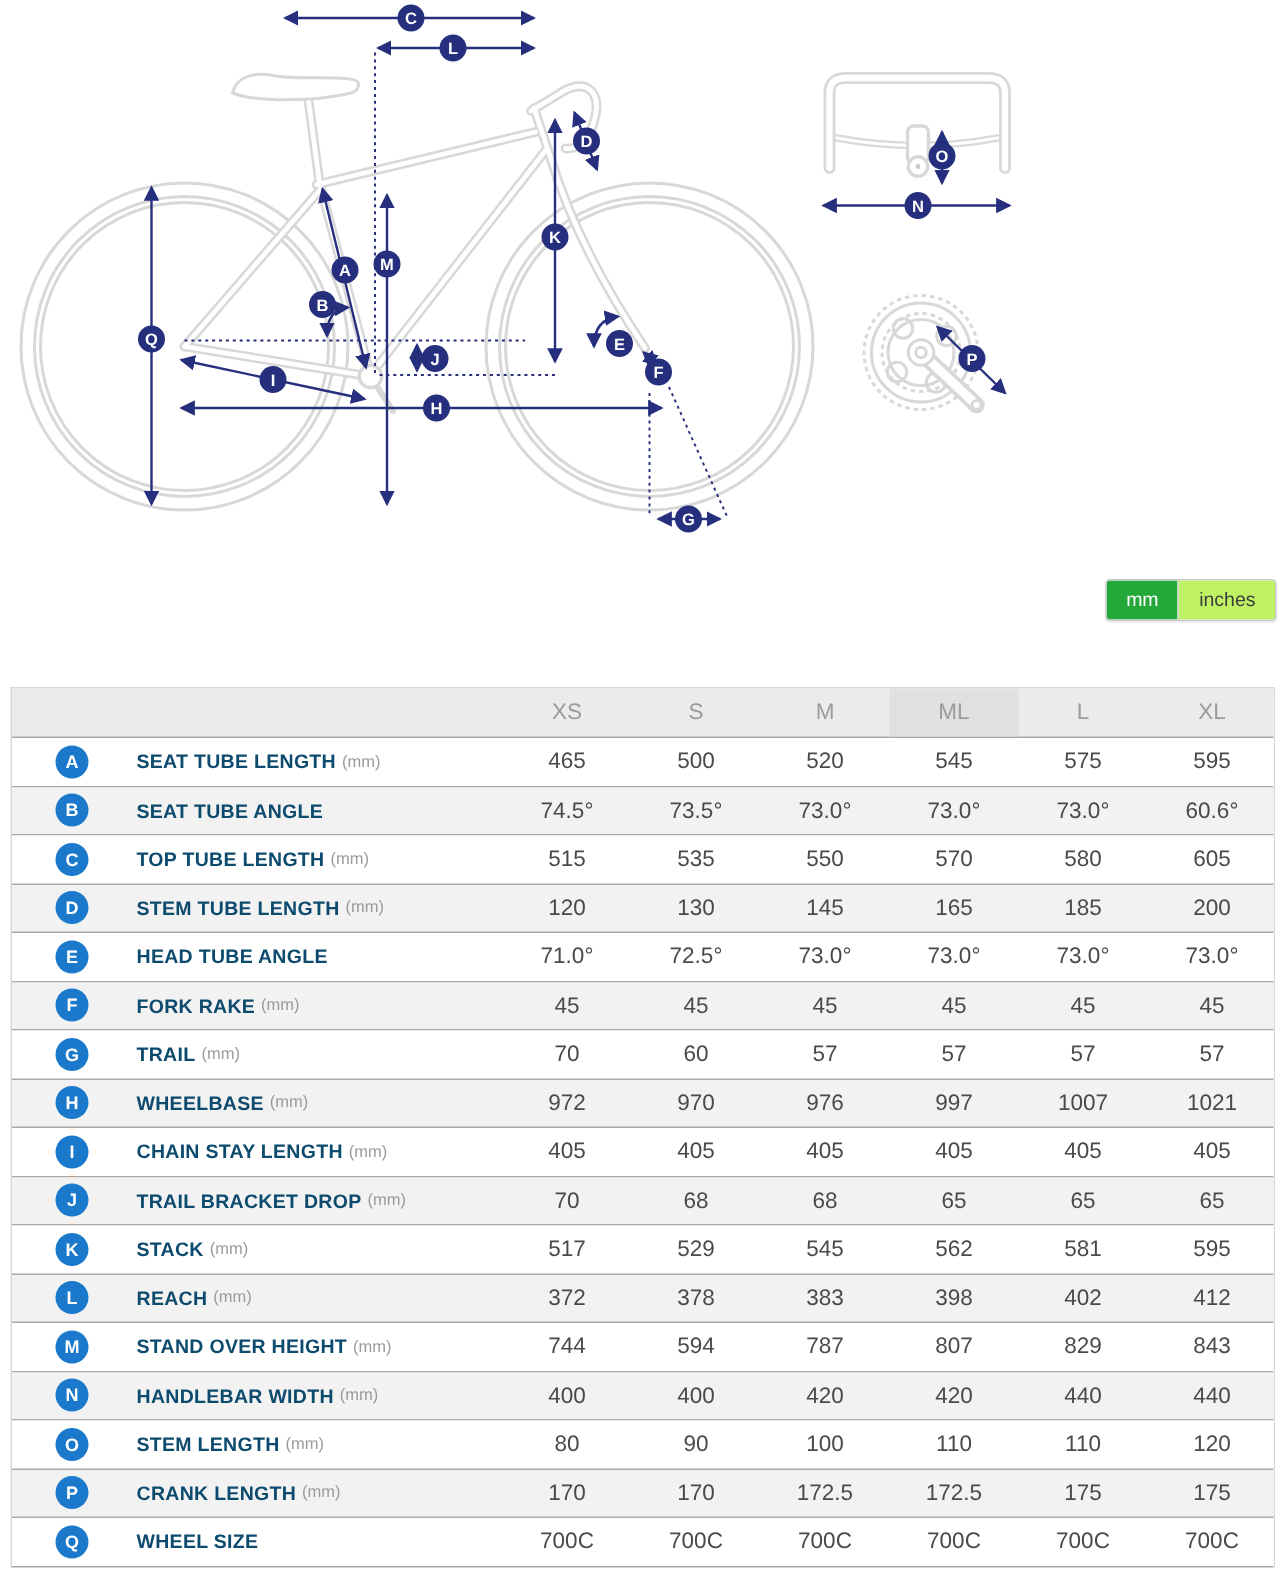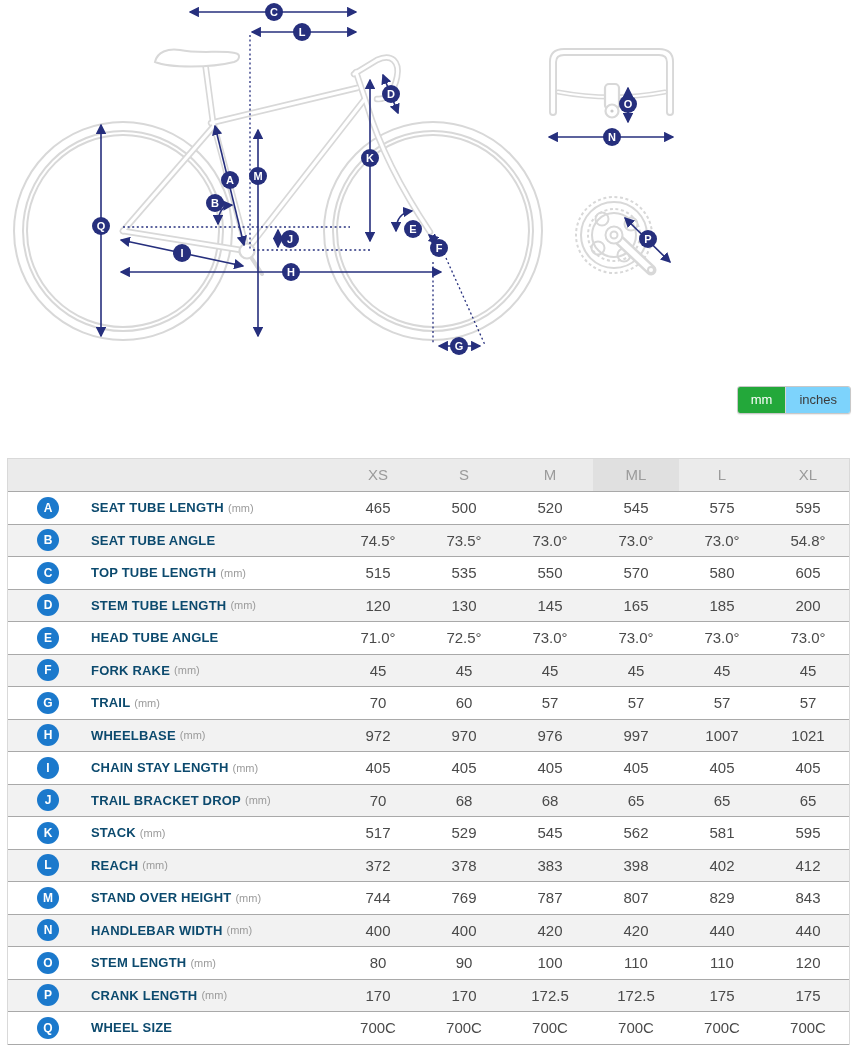--- a/index.html
+++ b/index.html
@@ -5,21 +5,21 @@
   html,body{margin:0;padding:0;background:#fff;width:857px;height:1055px;overflow:hidden;
     font-family:"Liberation Sans", sans-serif;}
   #stage{position:relative;width:857px;height:1055px;background:#fff;}
 
   
   #diagram-svg{position:absolute;left:0;top:0;}
 
   
   .units-toggle{position:absolute;top:386px;right:6px;display:flex;border:1px solid #c8c8c8;
     border-radius:3px;overflow:hidden;background:#fff;box-shadow:0 1px 1px rgba(0,0,0,.08);}
-  .units-toggle .seg{border:none;background:#7dd3fc;color:#3c3c3c;font-family:"Liberation Sans",sans-serif;
+  .units-toggle .seg{border:none;background:#bef264;color:#3c3c3c;font-family:"Liberation Sans",sans-serif;
     font-size:13px;height:26px;padding:0 13px;cursor:pointer;line-height:26px;}
   .units-toggle .seg.active{background:#23a83a;color:#fff;}
   .units-toggle .seg + .seg{border-left:1px solid #d6d6d6;}
 
   
   .geo-table{position:absolute;top:458px;left:7px;width:843px;box-sizing:border-box;
     border-left:1px solid #d9d9d9;border-right:1px solid #d9d9d9;border-top:1px solid #d9d9d9;}
   .thead{height:33px;background:#ebebeb;display:flex;align-items:flex-start;box-sizing:border-box;
     border-bottom:1px solid #a9a9a9;}
   .label-spacer{width:327px;flex:0 0 327px;}
@@ -250,21 +250,21 @@
       <div class="label-cell">
         <span class="badge">B</span>
         <span class="rlabel">SEAT TUBE ANGLE</span>
         <span class="runit"></span>
       </div>
     <div class="cell val">74.5°</div>
           <div class="cell val">73.5°</div>
           <div class="cell val">73.0°</div>
           <div class="cell val">73.0°</div>
           <div class="cell val">73.0°</div>
-          <div class="cell val">54.8°</div>
+          <div class="cell val">60.6°</div>
         </div>
         <div class="trow">
       <div class="label-cell">
         <span class="badge">C</span>
         <span class="rlabel">TOP TUBE LENGTH</span>
         <span class="runit">(mm)</span>
       </div>
     <div class="cell val">515</div>
           <div class="cell val">535</div>
           <div class="cell val">550</div>
@@ -389,21 +389,21 @@
           <div class="cell val">402</div>
           <div class="cell val">412</div>
         </div>
         <div class="trow">
       <div class="label-cell">
         <span class="badge">M</span>
         <span class="rlabel">STAND OVER HEIGHT</span>
         <span class="runit">(mm)</span>
       </div>
     <div class="cell val">744</div>
-          <div class="cell val">769</div>
+          <div class="cell val">594</div>
           <div class="cell val">787</div>
           <div class="cell val">807</div>
           <div class="cell val">829</div>
           <div class="cell val">843</div>
         </div>
         <div class="trow alt">
       <div class="label-cell">
         <span class="badge">N</span>
         <span class="rlabel">HANDLEBAR WIDTH</span>
         <span class="runit">(mm)</span>

